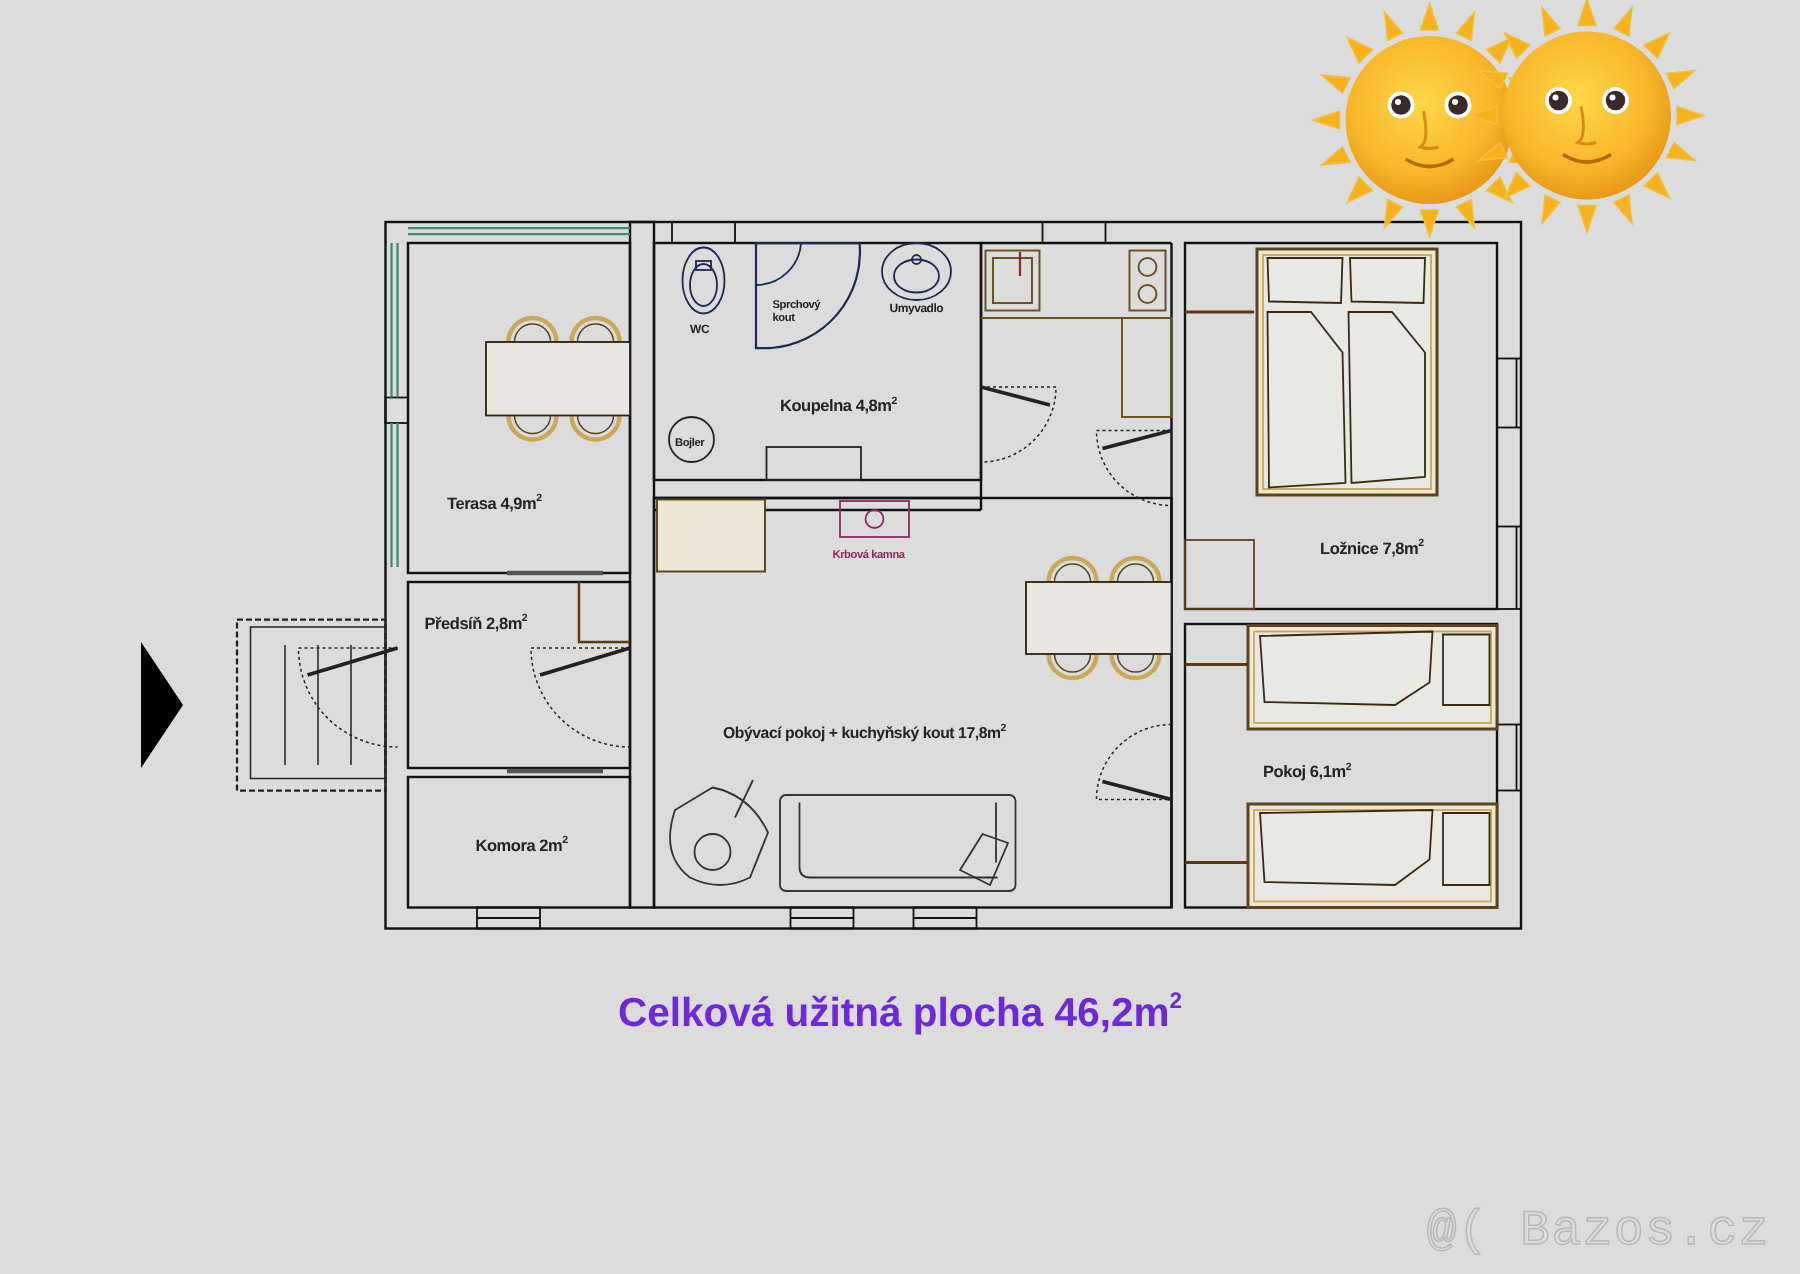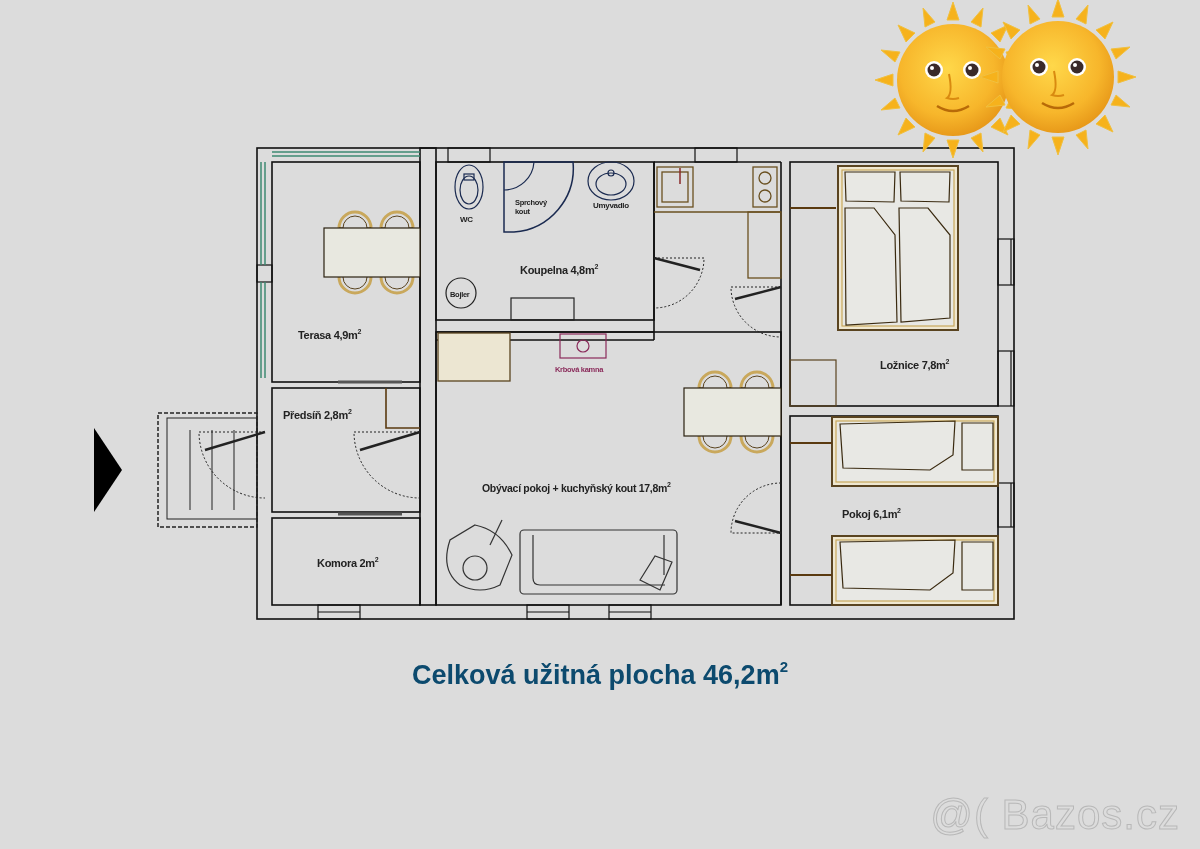--- a/index.html
+++ b/index.html
@@ -1,22 +1,22 @@
 <!DOCTYPE html>
 <html><head>
 <meta charset="utf-8">
 <style>
   html, body { margin:0; padding:0; }
   body { width:1200px; height:849px; background:#dcdcdc; position:relative; overflow:hidden; font-family:"Liberation Sans", sans-serif; }
   #plan { position:absolute; left:0; top:0; width:1200px; height:849px; }
   .lbl { font-family:"Liberation Sans", sans-serif; font-weight:bold; fill:#222; letter-spacing:-0.3px; }
   .sup { font-size:7px; }
-  .title { position:absolute; left:0; width:1200px; top:660px; text-align:center; font-family:"Liberation Sans", sans-serif; font-weight:bold; font-size:27px; color:#0c4a6e; }
+  .title { position:absolute; left:0; width:1200px; top:660px; text-align:center; font-family:"Liberation Sans", sans-serif; font-weight:bold; font-size:27px; color:#6d28d9; }
   .title sup { font-size:15px; position:relative; top:-2px; }
-  .watermark { position:absolute; right:20px; bottom:10px; font-family:Liberation Sans, sans-serif; font-size:42px; color:transparent; -webkit-text-stroke:1px #b8b8b8; letter-spacing:1px; }
+  .watermark { position:absolute; right:20px; bottom:10px; font-family:Liberation Mono, monospace; font-size:33px; color:transparent; -webkit-text-stroke:1px #b8b8b8; letter-spacing:1px; }
 </style>
 </head>
 <body>
 
 <svg id="plan" viewBox="0 0 1200 849" xmlns="http://www.w3.org/2000/svg">
   <defs>
     <radialGradient id="sunFace" cx="45%" cy="40%" r="60%">
       <stop offset="0%" stop-color="#ffd84a"></stop>
       <stop offset="70%" stop-color="#f7b62b"></stop>
       <stop offset="100%" stop-color="#e89a1a"></stop>

